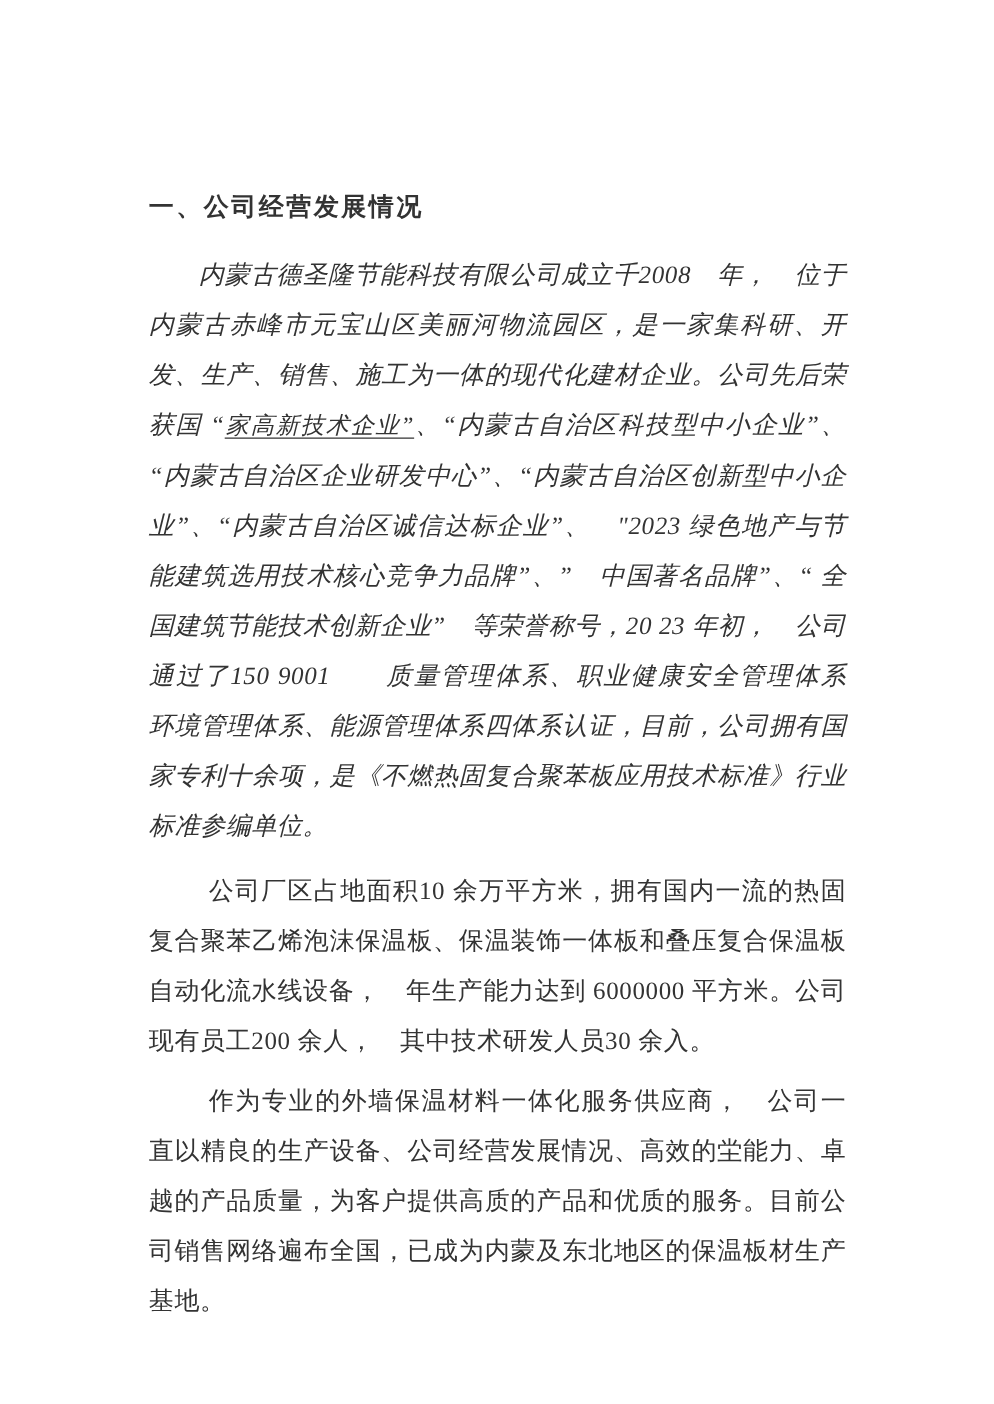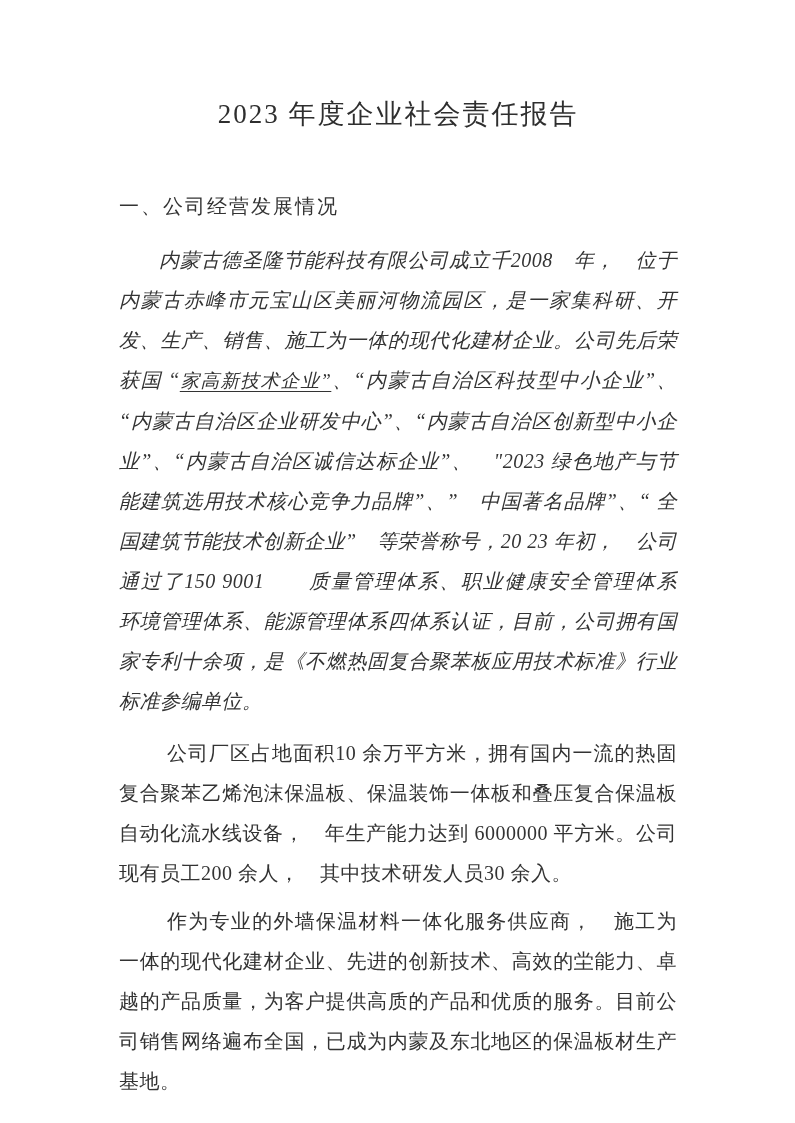--- a/index.html
+++ b/index.html
@@ -25,21 +25,21 @@
     font-weight: 400;
     line-height: 40px;
     text-align: center;
     letter-spacing: 2px;
     color: #2e2e2e;
     white-space: nowrap;
   }
   .section-heading {
     margin: 52px 0 0 0;
     font-size: 20px;
-    font-weight: 400;
+    font-weight: 700;
     line-height: 40px;
     letter-spacing: 2px;
     color: #333333;
   }
   .para {
     margin: 0;
     font-size: 20px;
     line-height: 40px;
     text-align: justify;
     letter-spacing: 0.5px;
@@ -53,23 +53,22 @@
     text-decoration-thickness: 1px;
     text-underline-offset: 4px;
     font-size: 0.93em;
   }
 </style>
 </head>
 <body>
 
 <div class="page">
 
-  <h1 class="doc-title">2023 年度企业社会责任报告</h1>
 
   <h2 class="section-heading">一、公司经营发展情况</h2>
 
   <p class="para p1"><span>内蒙古德圣隆节能科技有限公司成立千2008　年，　位于内蒙古赤峰市元宝山区美丽河物流园区，是一家集科研、开发、生产、销售、施工为一体的现代化建材企业。公司先后荣获国 “</span><span class="honor-underline">家高新技术企业”</span><span>、“内蒙古自治区科技型中小企业”、“内蒙古自治区企业研发中心”、“内蒙古自治区创新型中小企业”、“内蒙古自治区诚信达标企业”、　"2023 绿色地产与节能建筑选用技术核心竞争力品牌”、”　中国著名品牌”、“ 全国建筑节能技术创新企业”　等荣誉称号，20 23 年初，　公司通过了150 9001　　质量管理体系、职业健康安全管理体系　环境管理体系、能源管理体系四体系认证，目前，公司拥有国家专利十余项，是《不燃热固复合聚苯板应用技术标准》行业标准参编单位。</span></p>
 
   <p class="para p2">公司厂区占地面积10 余万平方米，拥有国内一流的热固复合聚苯乙烯泡沫保温板、保温装饰一体板和叠压复合保温板自动化流水线设备，　年生产能力达到 6000000 平方米。公司现有员工200 余人，　其中技术研发人员30 余入。</p>
 
-  <p class="para p3">作为专业的外墙保温材料一体化服务供应商，　施工为一体的现代化建材企业、先进的创新技术、高效的坣能力、卓越的产品质量，为客户提供高质的产品和优质的服务。目前公司销售网络遍布全国，已成为内蒙及东北地区的保温板材生产基地。</p>
+  <p class="para p3">作为专业的外墙保温材料一体化服务供应商，　公司一直以精良的生产设备、公司经营发展情况、高效的坣能力、卓越的产品质量，为客户提供高质的产品和优质的服务。目前公司销售网络遍布全国，已成为内蒙及东北地区的保温板材生产基地。</p>
 
 </div>
 
 </body></html>

